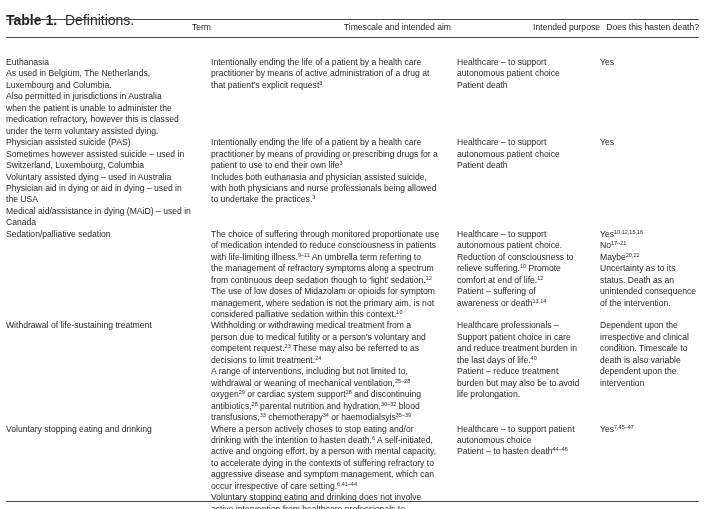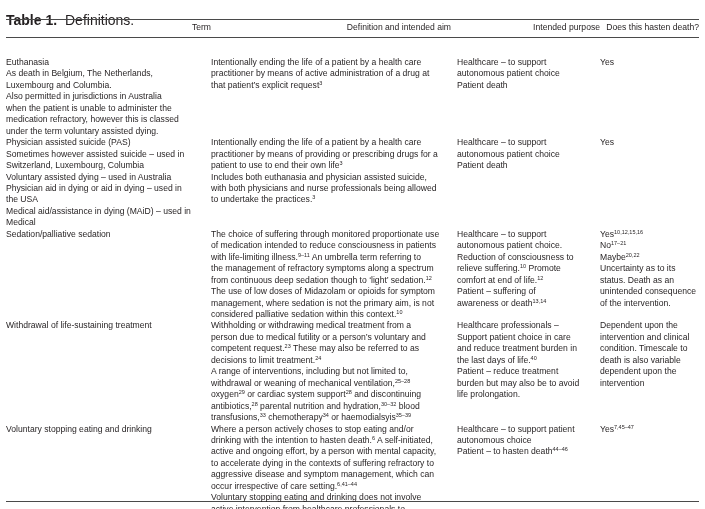--- a/index.html
+++ b/index.html
@@ -43,30 +43,30 @@
 <table>
   <colgroup>
       <col class="c1">
       <col class="c2">
       <col class="c3">
       <col class="c4">
     </colgroup>
   <thead>
     <tr>
       <th class="c1">Term</th>
-      <th class="c2">Definition and intended aim</th>
+      <th class="c2">Timescale and intended aim</th>
       <th class="c3">Intended purpose</th>
       <th class="c4">Does this hasten death?</th>
     </tr>
   </thead>
   <tbody id="tbody">
       <tr>
         <td class="c1">
           <span class="line">Euthanasia</span>
-          <span class="line">As death in Belgium, The Netherlands,</span>
+          <span class="line">As used in Belgium, The Netherlands,</span>
           <span class="line">Luxembourg and Columbia.</span>
           <span class="line">Also permitted in jurisdictions in Australia</span>
           <span class="line">when the patient is unable to administer the</span>
           <span class="line">medication refractory, however this is classed</span>
           <span class="line">under the term voluntary assisted dying.</span>
         </td>
         <td class="c2">
           <span class="line">Intentionally ending the life of a patient by a health care</span>
           <span class="line">practitioner by means of active administration of a drug at</span>
           <span class="line">that patient’s explicit request<sup>3</sup></span>
@@ -82,21 +82,21 @@
       </tr>
       <tr>
         <td class="c1">
           <span class="line">Physician assisted suicide (PAS)</span>
           <span class="line">Sometimes however assisted suicide – used in</span>
           <span class="line">Switzerland, Luxembourg, Columbia</span>
           <span class="line">Voluntary assisted dying – used in Australia</span>
           <span class="line">Physician aid in dying or aid in dying – used in</span>
           <span class="line">the USA</span>
           <span class="line">Medical aid/assistance in dying (MAiD) – used in</span>
-          <span class="line">Medical</span>
+          <span class="line">Canada</span>
         </td>
         <td class="c2">
           <span class="line">Intentionally ending the life of a patient by a health care</span>
           <span class="line">practitioner by means of providing or prescribing drugs for a</span>
           <span class="line">patient to use to end their own life<sup>3</sup></span>
           <span class="line">Includes both euthanasia and physician assisted suicide,</span>
           <span class="line">with both physicians and nurse professionals being allowed</span>
           <span class="line">to undertake the practices.<sup>3</sup></span>
         </td>
         <td class="c3">
@@ -160,21 +160,21 @@
           <span class="line">Healthcare professionals –</span>
           <span class="line">Support patient choice in care</span>
           <span class="line">and reduce treatment burden in</span>
           <span class="line">the last days of life.<sup>40</sup></span>
           <span class="line">Patient – reduce treatment</span>
           <span class="line">burden but may also be to avoid</span>
           <span class="line">life prolongation.</span>
         </td>
         <td class="c4">
           <span class="line">Dependent upon the</span>
-          <span class="line">intervention and clinical</span>
+          <span class="line">irrespective and clinical</span>
           <span class="line">condition. Timescale to</span>
           <span class="line">death is also variable</span>
           <span class="line">dependent upon the</span>
           <span class="line">intervention</span>
         </td>
       </tr>
       <tr>
         <td class="c1">
           <span class="line">Voluntary stopping eating and drinking</span>
         </td>

